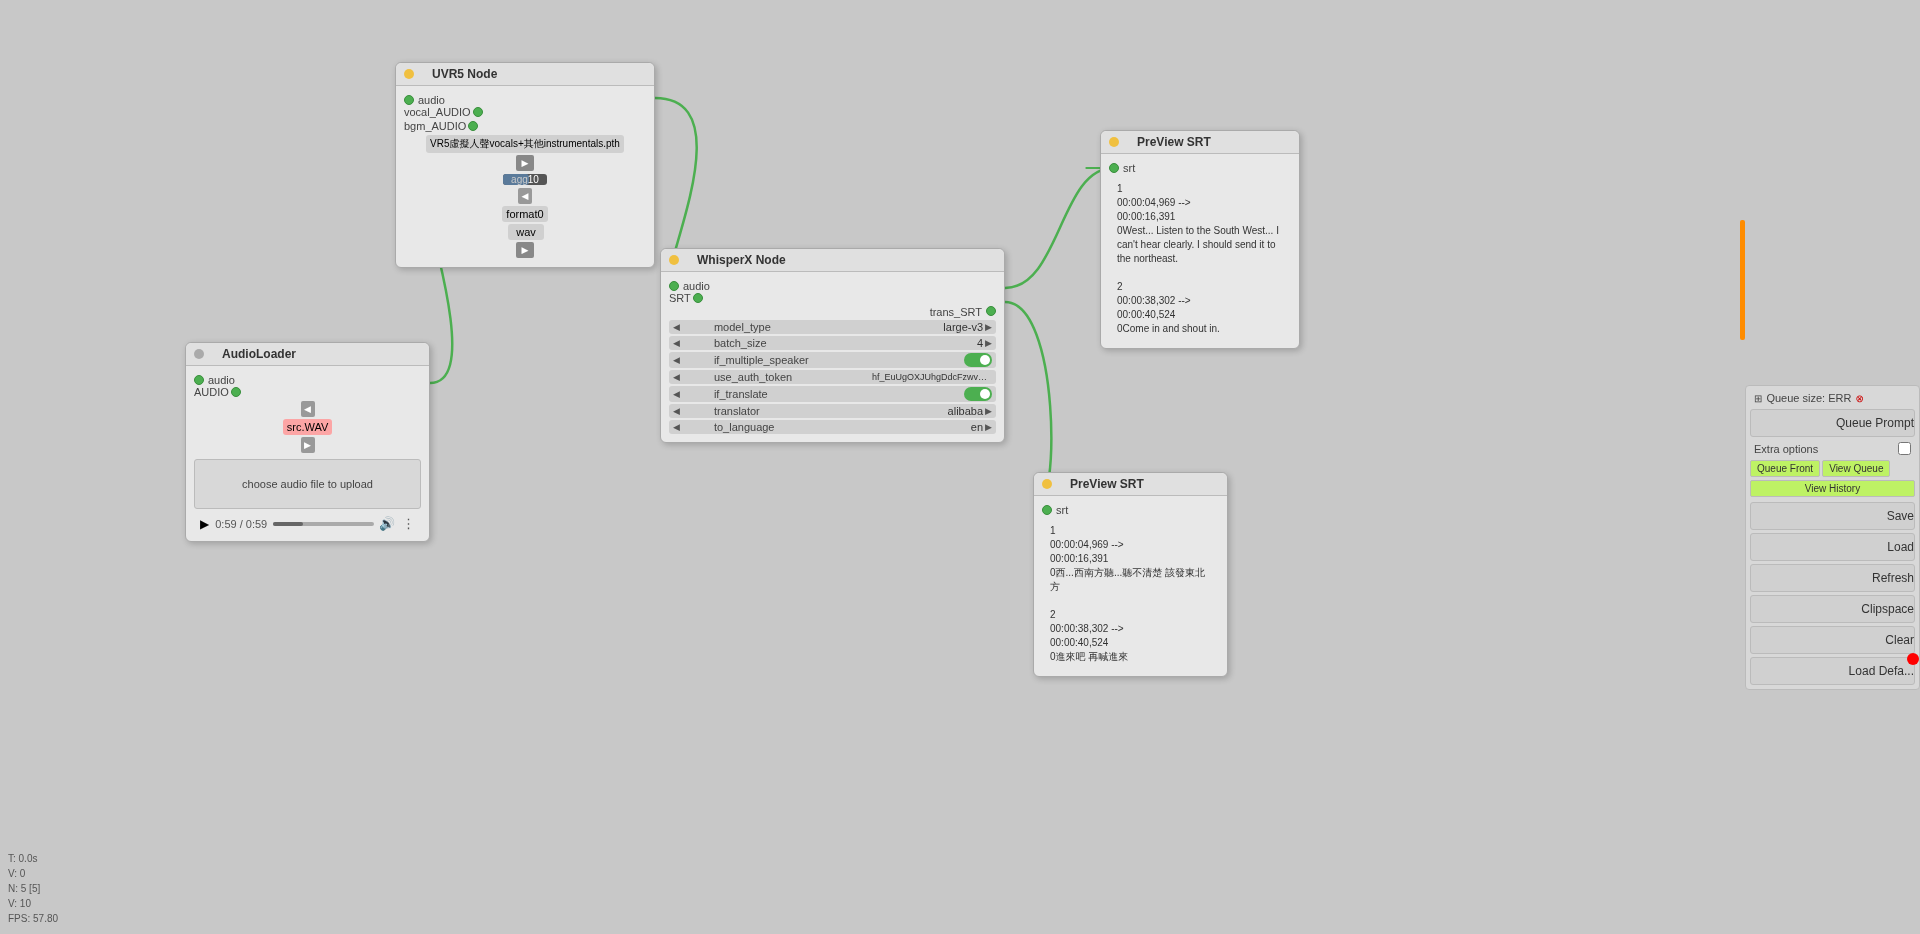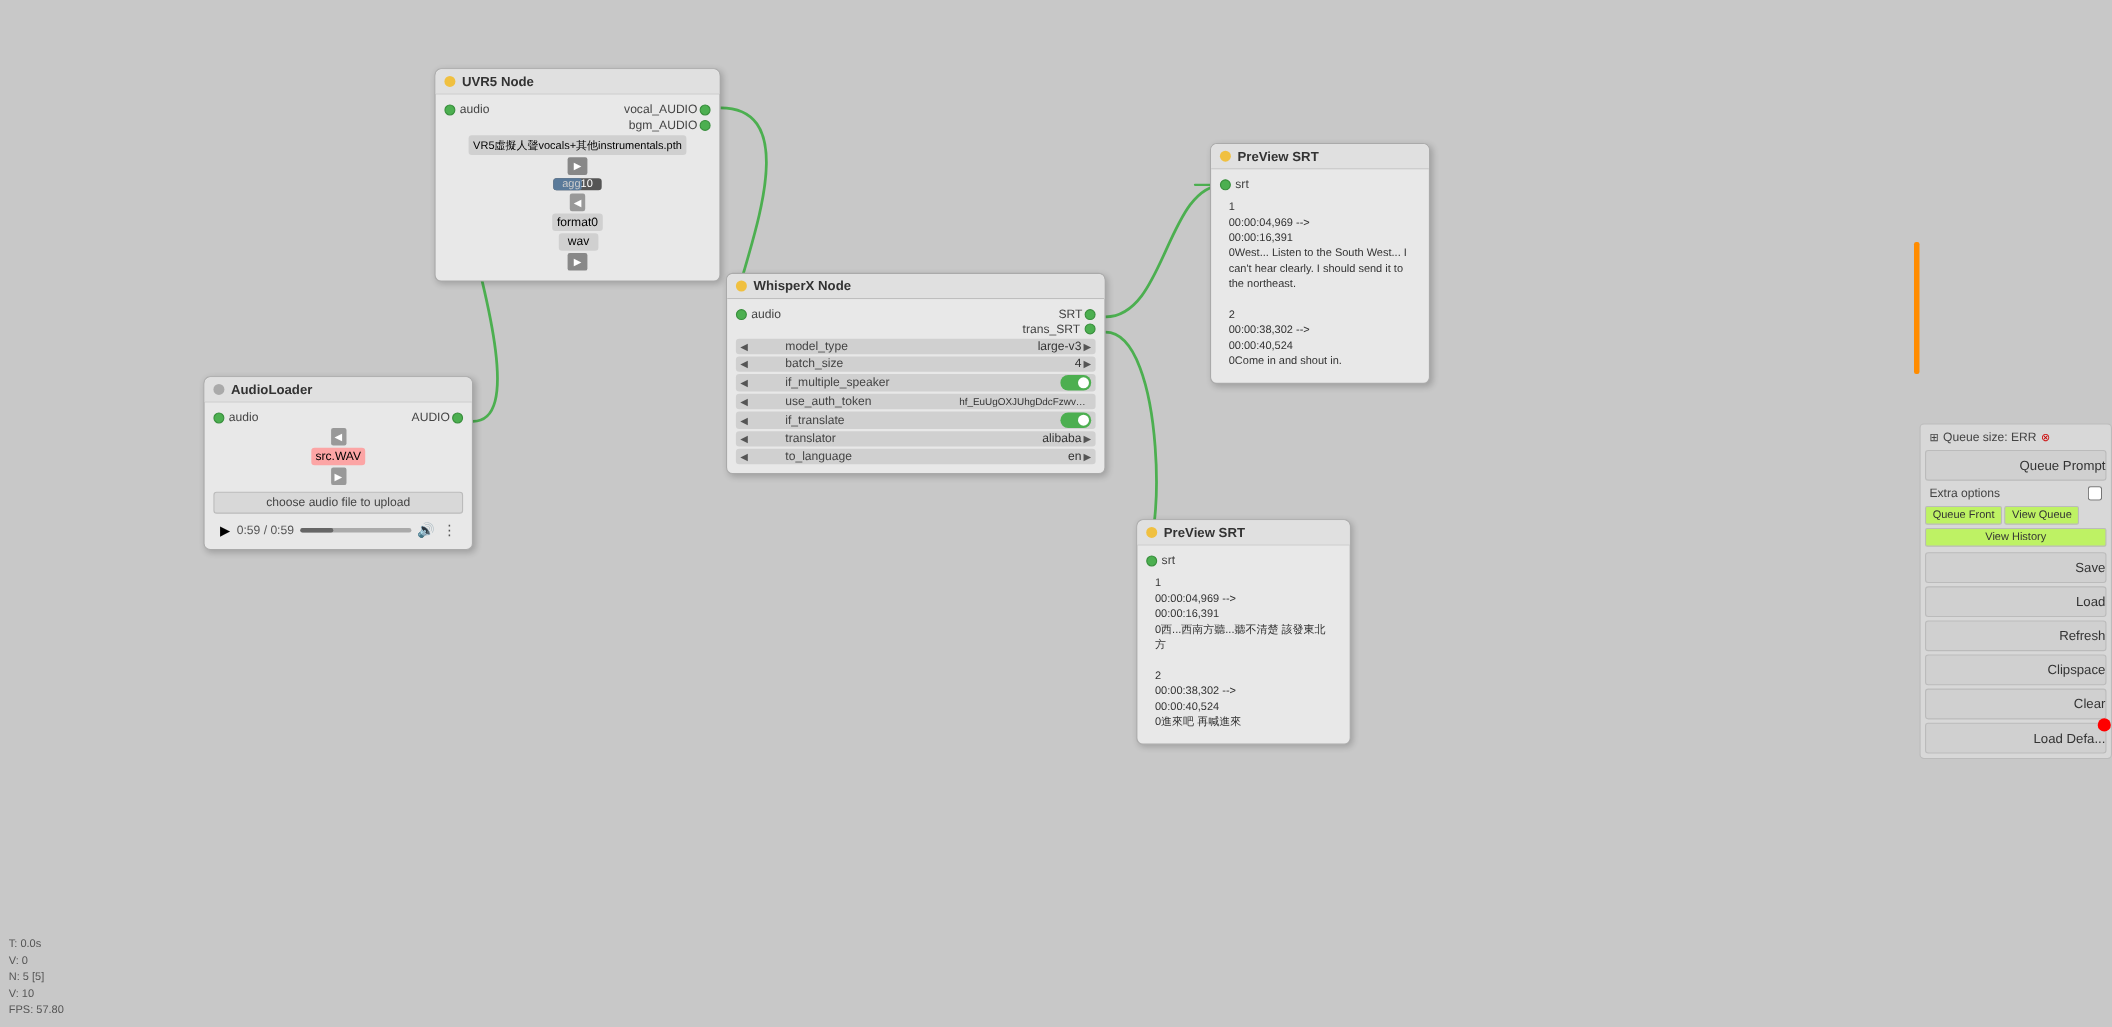--- a/index.html
+++ b/index.html
@@ -31,21 +31,21 @@
       box-shadow: 2px 2px 6px rgba(0,0,0,0.2);
     }
 
     .node-header {
       background: #e0e0e0;
       border-bottom: 1px solid #bbb;
       border-radius: 6px 6px 0 0;
       padding: 4px 8px;
       display: flex;
       align-items: center;
-      gap: 6px;
+      gap: 18px;
       font-size: 12px;
       font-weight: bold;
       color: #333;
     }
 
     .node-dot {
       width: 10px;
       height: 10px;
       border-radius: 50%;
       background: #aaa;
@@ -58,20 +58,21 @@
     }
 
     
     .port-row {
       display: flex;
       align-items: flex-start;
       justify-content: space-between;
       margin: 2px 0;
       font-size: 11px;
       color: #444;
+      flex-direction: column;
     }
 
     .port-left {
       display: flex;
       align-items: center;
       gap: 4px;
     }
 
     .port-right {
       display: flex;
@@ -381,21 +382,21 @@
     }
 
     
     .err-badge {
       font-size: 10px;
       color: #cc0000;
     }
 
     .choose-btn {
       width: 100%;
-      padding: 3px 0;
+      padding: 18px 0;
       background: #d8d8d8;
       border: 1px solid #bbb;
       border-radius: 3px;
       cursor: pointer;
       font-size: 11px;
       color: #444;
       text-align: center;
       margin: 3px 0;
     }
   </style>

